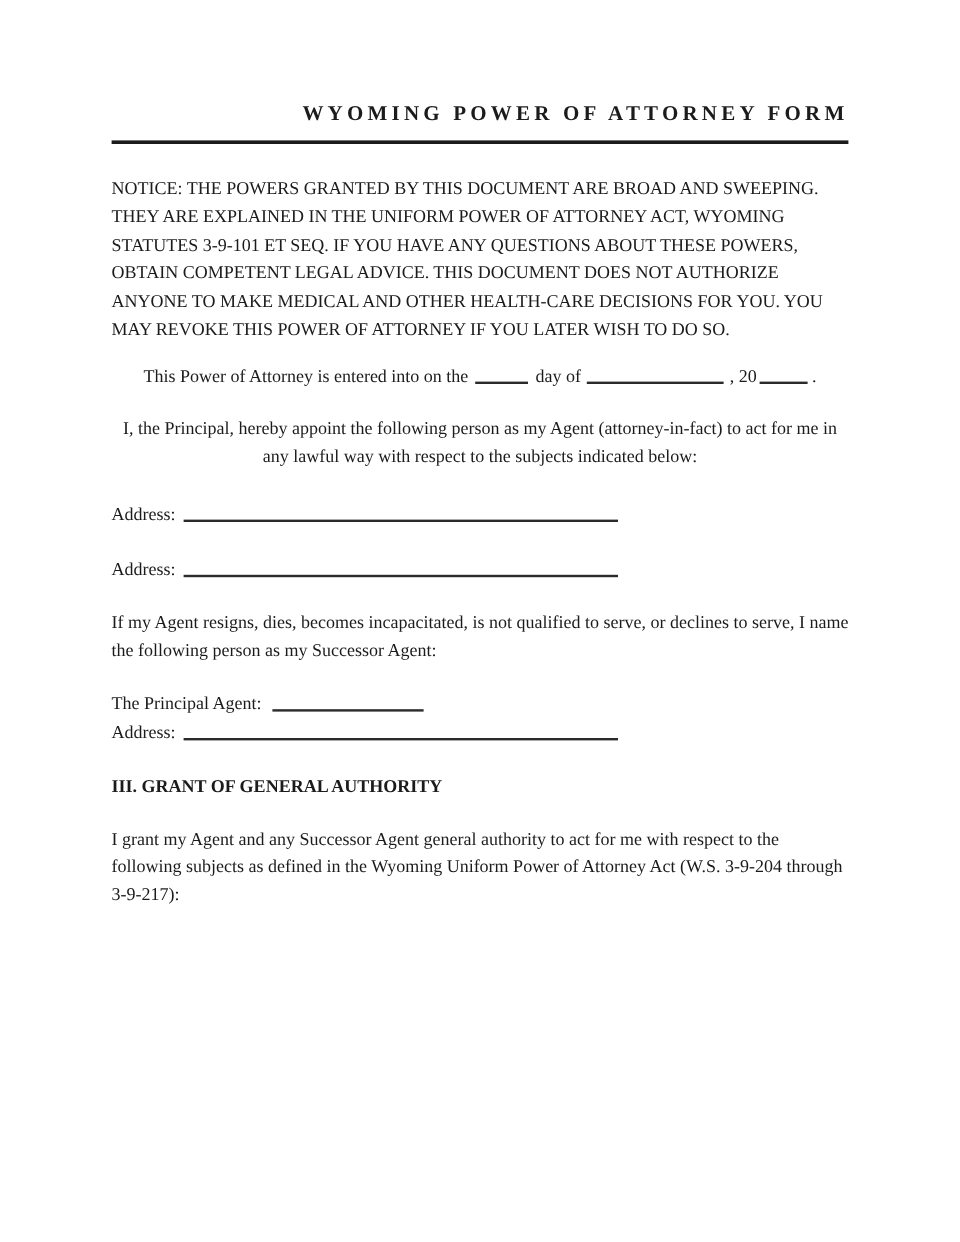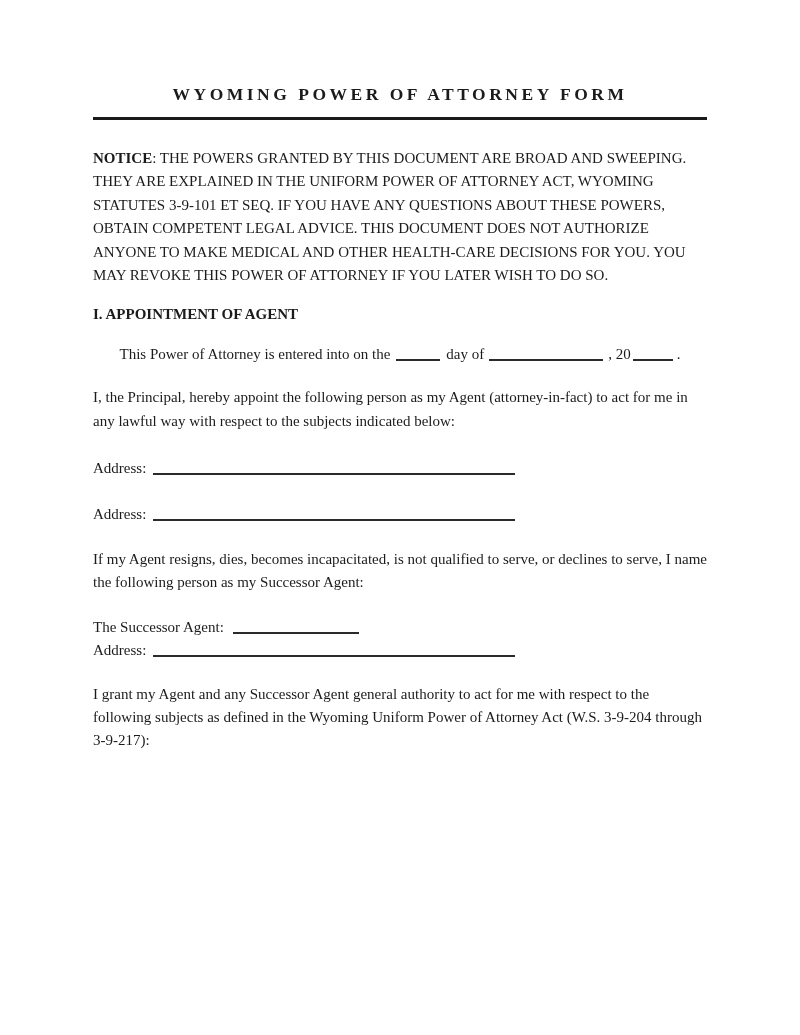--- a/index.html
+++ b/index.html
@@ -13,48 +13,48 @@
     color: #1b1b1b;
   }
   .content {
     margin: 0 93px;
     width: 614px;
     font-size: 15px;
     line-height: 23.4px;
   }
   .doc-title {
     margin-top: 83px;
-    text-align: center;
+    text-align: right;
     font-size: 17.5px;
     line-height: 22px;
     font-weight: bold;
     letter-spacing: 3.5px;
     white-space: nowrap;
   }
   .title-rule {
     margin: 12px 0 0 0;
     border: none;
     border-top: 3px solid #1b1b1b;
     height: 0;
   }
   p, .h { margin: 0; }
   .notice       { margin-top: 27px; }
   .h            { font-weight: bold; }
   .h1           { margin-top: 16px; }
   .date-line    { margin-top: 16px; text-align: center; }
-  .appoint      { margin-top: 20px; }
+  .appoint      { margin-top: 20px; text-align: center; }
   .blk-principal{ margin-top: 24px; }
   .blk-agent    { margin-top: 23px; }
   .h2           { margin-top: 23px; }
   .para2        { margin-top: 21px; }
   .blk-successor{ margin-top: 21px; }
   .h3           { margin-top: 22px; }
   .para3        { margin-top: 20px; }
   .check-note   { margin-top: 23px; }
-  .bold { font-weight: bold; }
+  .bold { font-weight: normal; }
   .blank {
     display: inline-block;
     height: 2px;
     background: #2b2b2b;
     vertical-align: -2px;
   }
   .w-day   { width: 44px;  margin: 0 6px; }
   .w-month { width: 114px; margin: 0 5px; }
   .w-year  { width: 40px;  margin: 0 4px 0 2px; }
   .w-name  { width: 128px; margin-left: 6px; }
@@ -66,40 +66,40 @@
 <body>
 
 <div class="page">
   <div class="content">
 
     <div class="doc-title">WYOMING POWER OF ATTORNEY FORM</div>
     <hr class="title-rule">
 
     <p class="notice"><span class="bold">NOTICE</span><span>: THE POWERS GRANTED BY THIS DOCUMENT ARE BROAD AND SWEEPING. THEY ARE EXPLAINED IN THE UNIFORM POWER OF ATTORNEY ACT, WYOMING STATUTES 3-9-101 ET SEQ. IF YOU HAVE ANY QUESTIONS ABOUT THESE POWERS, OBTAIN COMPETENT LEGAL ADVICE. THIS DOCUMENT DOES NOT AUTHORIZE ANYONE TO MAKE MEDICAL AND OTHER HEALTH-CARE DECISIONS FOR YOU. YOU MAY REVOKE THIS POWER OF ATTORNEY IF YOU LATER WISH TO DO SO.</span></p>
 
-    <div class="h h1">I. APPOINTMENT OF AGENT</div>
 
     <p class="date-line"><span>This Power of Attorney is entered into on the</span><span class="blank w-day"></span><span>day of</span><span class="blank w-month"></span><span>, 20</span><span class="blank w-year"></span><span>.</span></p>
 
     <p class="appoint">I, the Principal, hereby appoint the following person as my Agent (attorney-in-fact) to act for me in any lawful way with respect to the subjects indicated below:</p>
 
     <div class="blk-principal">
       <p><span>Address:</span><span class="blank w-addr"></span></p>
     </div>
 
     <div class="blk-agent">
       <p><span>Address:</span><span class="blank w-addr"></span></p>
     </div>
 
 
     <p class="para2">If my Agent resigns, dies, becomes incapacitated, is not qualified to serve, or declines to serve, I name the following person as my Successor Agent:</p>
 
     <div class="blk-successor">
-      <p><span>The Successor Agent:</span><span class="blank w-name3"></span></p>
+      <p><span>The Principal Agent:</span><span class="blank w-name3"></span></p>
       <p><span>Address:</span><span class="blank w-addr"></span></p>
     </div>
 
+    <div class="h h3">III. GRANT OF GENERAL AUTHORITY</div>
 
     <p class="para3">I grant my Agent and any Successor Agent general authority to act for me with respect to the following subjects as defined in the Wyoming Uniform Power of Attorney Act (W.S. 3-9-204 through 3-9-217):</p>
 
 
   </div>
 </div>
 
 </body></html>

